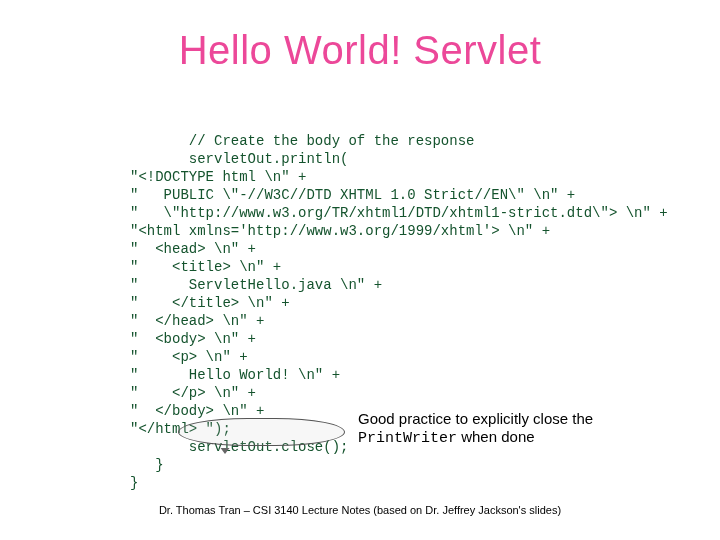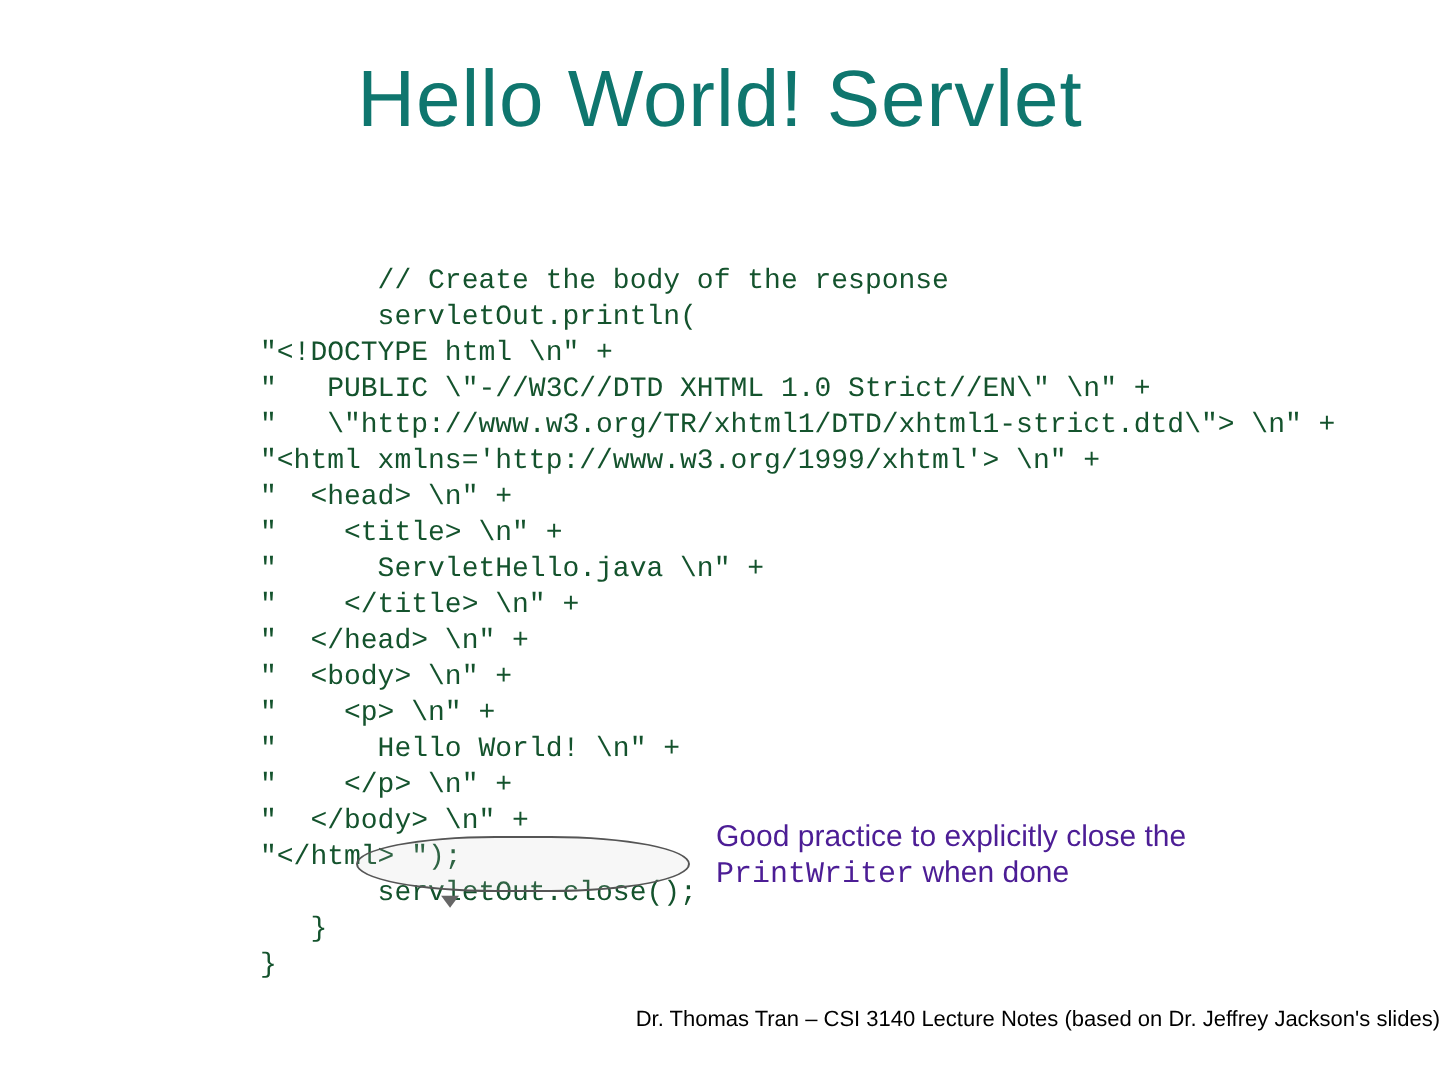--- a/index.html
+++ b/index.html
@@ -17,21 +17,21 @@
     height: 540px;
     position: relative;
   }
   .title {
     position: absolute;
     top: 28px;
     left: 0;
     width: 100%;
     text-align: center;
     font-size: 40px;
-    color: #0f766e;
+    color: #ec4899;
     font-weight: normal;
     letter-spacing: 0.5px;
   }
   .code-block {
     position: absolute;
     top: 118px;
     left: 130px;
     font-family: "Courier New", Courier, monospace;
     font-size: 14px;
     line-height: 18px;
@@ -56,31 +56,31 @@
     color: #666;
     transform: scaleX(1.5);
   }
   .callout-text {
     position: absolute;
     top: 410px;
     left: 358px;
     width: 280px;
     font-size: 15px;
     line-height: 18px;
-    color: #4c1d95;
+    color: #000000;
   }
   .callout-text .mono {
     font-family: "Courier New", Courier, monospace;
   }
   .footer {
     position: absolute;
     bottom: 24px;
     left: 0;
     width: 100%;
-    text-align: right;
+    text-align: center;
     font-size: 11px;
     color: #000;
   }
 </style>
 </head>
 <body>
 
 <div class="slide">
 
   <div class="title">Hello World! Servlet</div>

